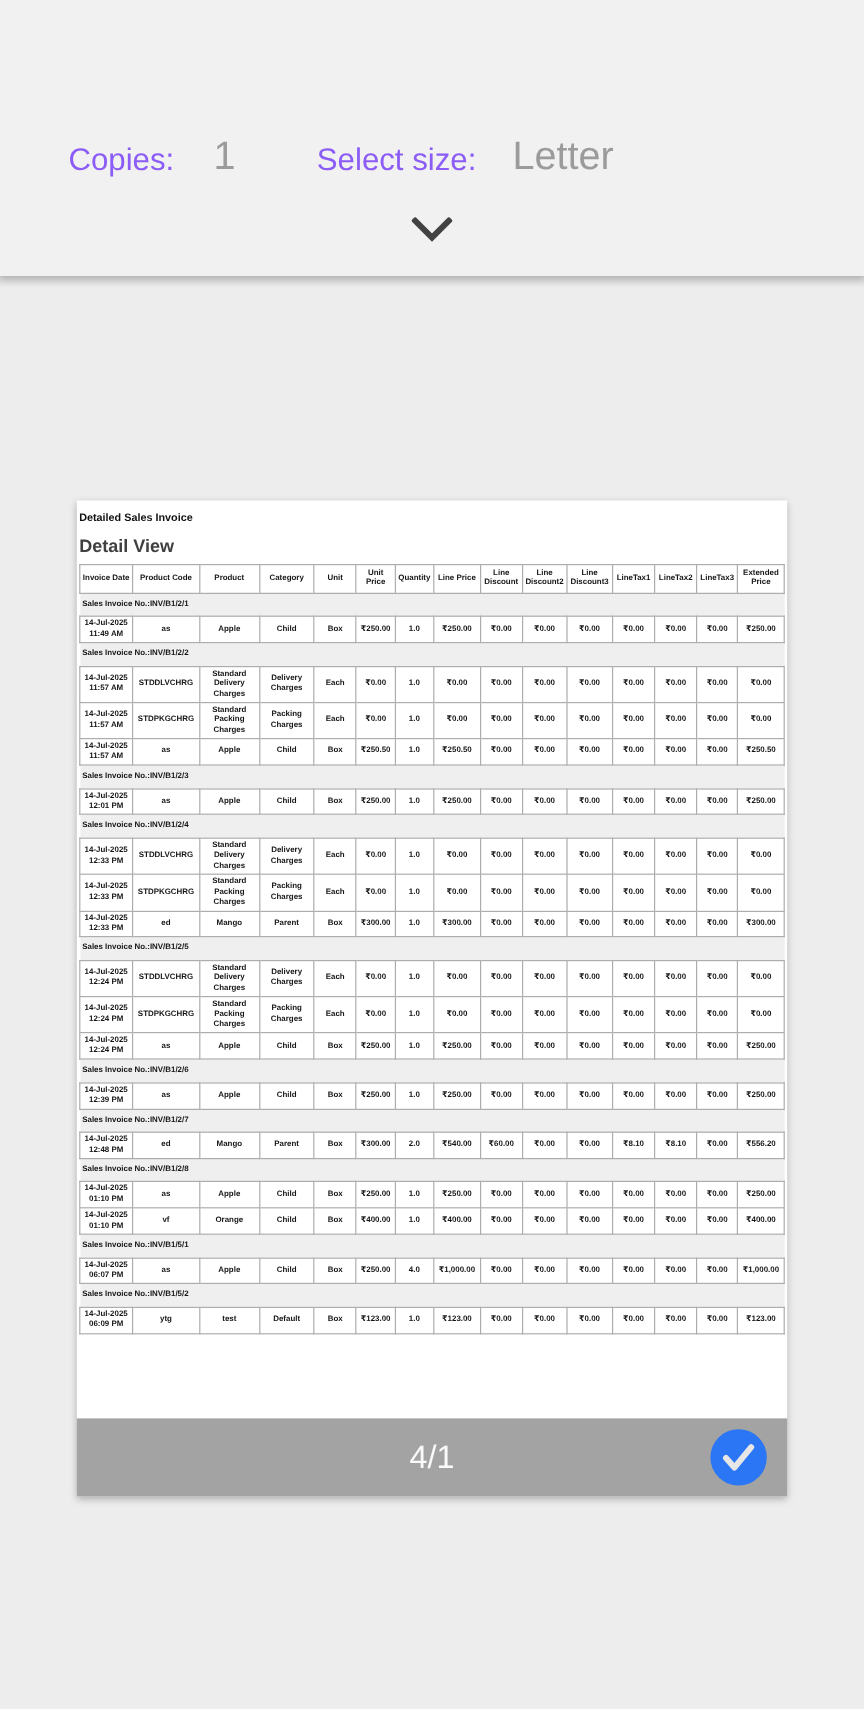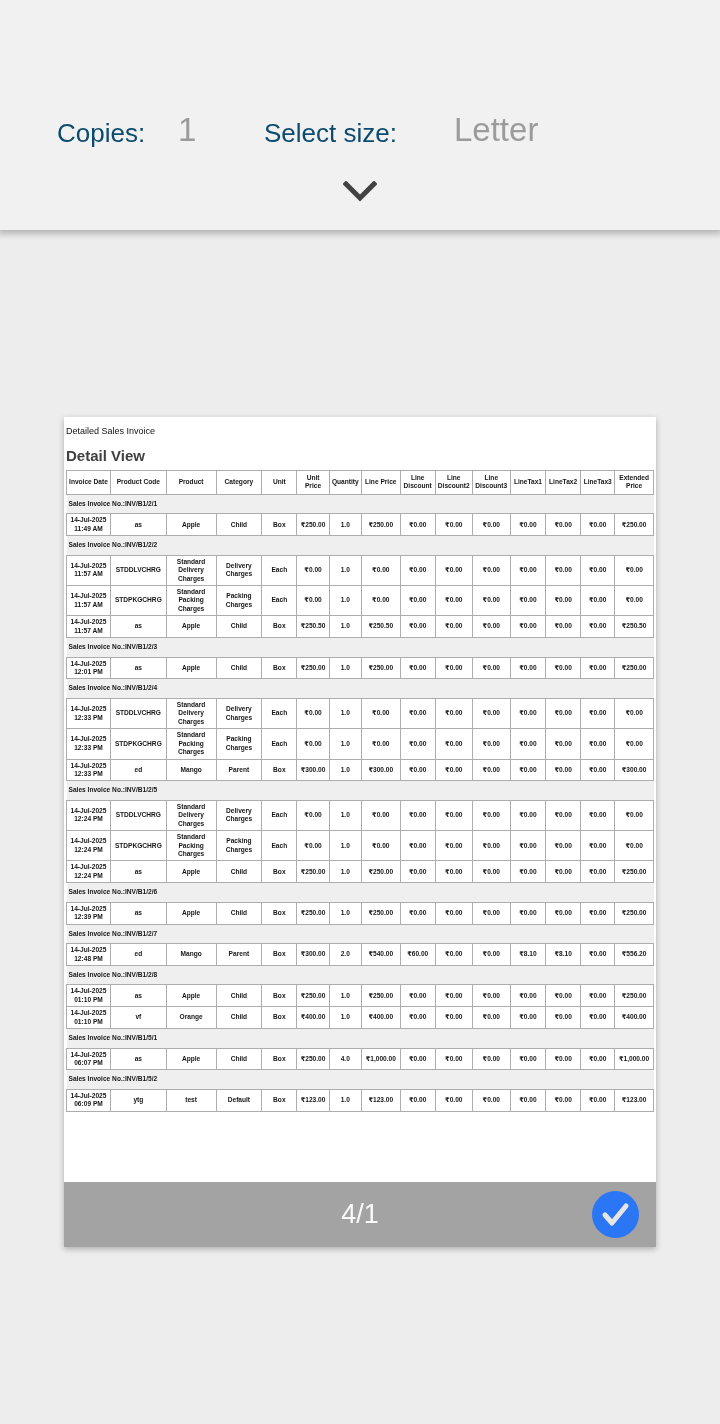--- a/index.html
+++ b/index.html
@@ -27,29 +27,29 @@
   }
   .dropdown-triangle {
     position:absolute; left:410px; top:15px;
     width:0; height:0;
     border-left:13px solid transparent;
     border-right:13px solid transparent;
     border-top:14px solid #424242;
   }
   .options-row { position:absolute; left:0; top:108px; width:720px; height:50px; }
   .copies-label, .paper-label {
-    position:absolute; font-size:26px; color:#0c4a6e; top:10px;
+    position:absolute; font-size:26px; color:#8b5cf6; top:10px;
   }
   .copies-label { left:57px; }
   .paper-label  { left:264px; }
   .copies-value, .paper-value {
     position:absolute; font-size:33px; color:#9b9b9b; top:3px;
   }
   .copies-value { left:178px; }
-  .paper-value  { left:454px; }
+  .paper-value  { left:427px; }
   .expand-button {
     position:absolute; left:336px; top:172px; width:48px; height:40px;
     display:flex; align-items:center; justify-content:center; cursor:pointer;
   }
 
   
   .preview-area {
     position:absolute; left:0; top:230px; width:720px; height:1194px;
     background:#ededed;
   }
@@ -58,21 +58,21 @@
     background:linear-gradient(to bottom, rgba(0,0,0,0.10), rgba(0,0,0,0));
   }
 
   .page {
     position:absolute; left:64px; top:187px; width:592px; height:830px;
     background:#fff;
     box-shadow:0 2px 6px rgba(0,0,0,0.28);
   }
   .doc-title {
     margin:9px 0 0 2px;
-    font-size:9px; font-weight:normal; color:#111;
+    font-size:9px; font-weight:bold; color:#111;
   }
   .doc-subtitle {
     margin:11px 0 6px 2px;
     font-size:15px; font-weight:bold; color:#404040;
   }
 
   table.invoice-table {
     width:588px; margin-left:2px;
     border-collapse:collapse; table-layout:fixed;
   }

